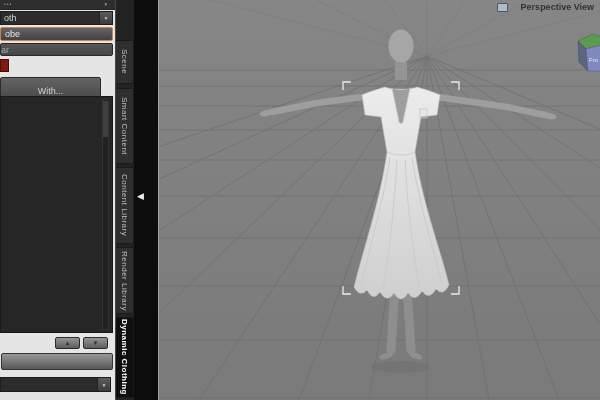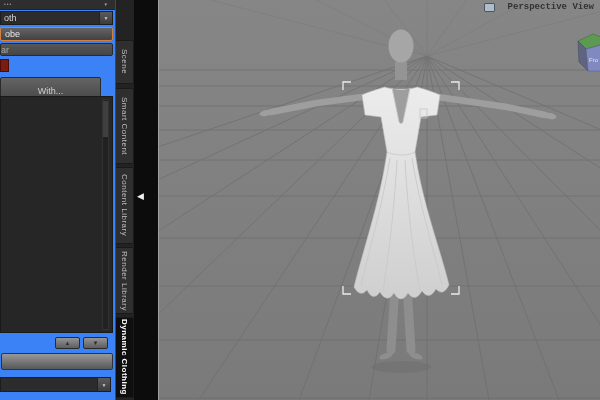--- a/index.html
+++ b/index.html
@@ -2,21 +2,21 @@
 <html><head>
 <meta charset="utf-8">
 <style>
   * { box-sizing: border-box; margin: 0; padding: 0; }
   html,body { width:600px; height:400px; }
   .app {
     position: relative; width: 600px; height: 400px; overflow: hidden;
     font-family: "Liberation Sans", sans-serif; background: #3d3d3d;
   }
   
-  .lp { position:absolute; left:0; top:0; width:115px; height:400px; background:#3b82f6; }
+  .lp { position:absolute; left:0; top:0; width:115px; height:400px; background:#e5e5e5; }
   .lp > * { position:absolute; }
   .hdr { left:0; top:0; width:115px; height:10px; background:#2e2e2e; border-bottom:1px solid #232323; }
   .hdr .dots { position:absolute; left:4px; top:1px; font-size:5px; letter-spacing:1px; color:#9a9a9a; }
   .hdr .harrow { position:absolute; right:8px; top:1px; font-size:5px; color:#aaa; }
   .combo { background:#2c2c2c; border:1px solid #1d1d1d; display:flex; align-items:center; color:#d6d6d6; font-size:9px; }
   .combo .val { flex:1; padding-left:3px; white-space:nowrap; overflow:hidden; }
   .combo .carrow { width:13px; align-self:stretch; display:flex; align-items:center; justify-content:center;
                    background:linear-gradient(#5b5b5b,#3c3c3c); border-left:1px solid #222; font-size:5px; color:#ccc; }
   .combo.top { left:0; top:11px; width:113px; height:14px; }
   .combo.bottom { left:0; top:377px; width:111px; height:15px; }
@@ -47,21 +47,21 @@
   .tab.t5 { top:317px; height:81px; }
   .tab.active { background:#0f0f0f; color:#ffffff; font-weight:bold; }
   
   .split { position:absolute; left:134px; top:0; width:24px; height:400px; background:#0c0c0c; }
   .collapse { position:absolute; left:3px; top:191px; font-size:9px; color:#f0f0f0; cursor:pointer; }
   
   .vp { position:absolute; left:158px; top:0; width:442px; height:400px;
         background:linear-gradient(#868686,#7a7a7a); border-left:1px solid #a0a0a0; overflow:hidden; }
   .vp svg { position:absolute; left:0; top:0; }
   .vlabel { position:absolute; top:2px; right:6px; display:flex; align-items:center; gap:13px;
-            font-size:9px; font-weight:bold; color:#333;font-family:Liberation Mono, monospace; }
+            font-size:9px; font-weight:bold; color:#333; }
   .vicon { width:11px; height:9px; background:#aebdca; border:1px solid #4a5560; border-radius:1px; }
 </style>
 </head>
 <body>
 
 <div class="app">
 
   <div class="lp">
     <div class="hdr">
       <span class="dots">•••</span>

